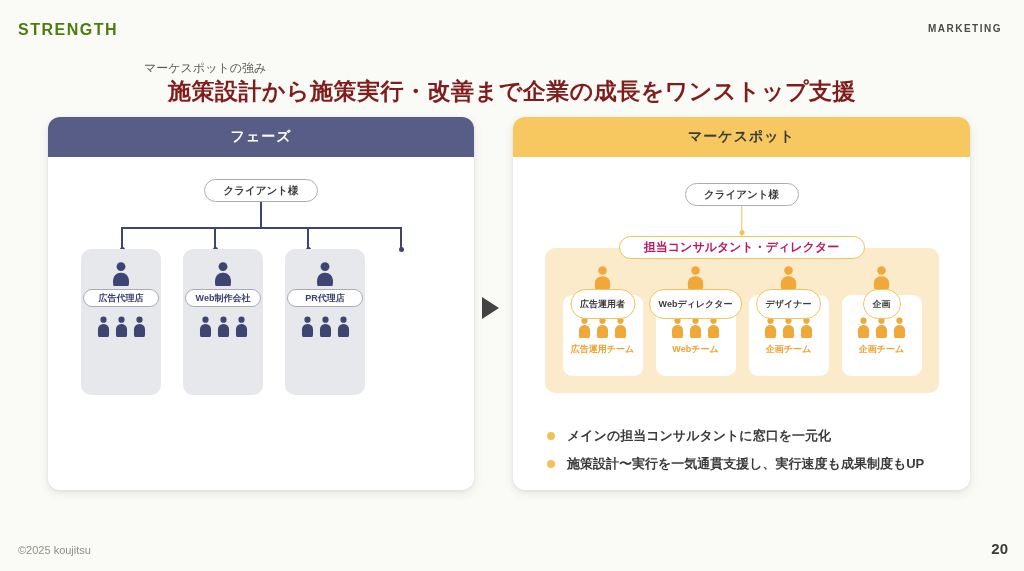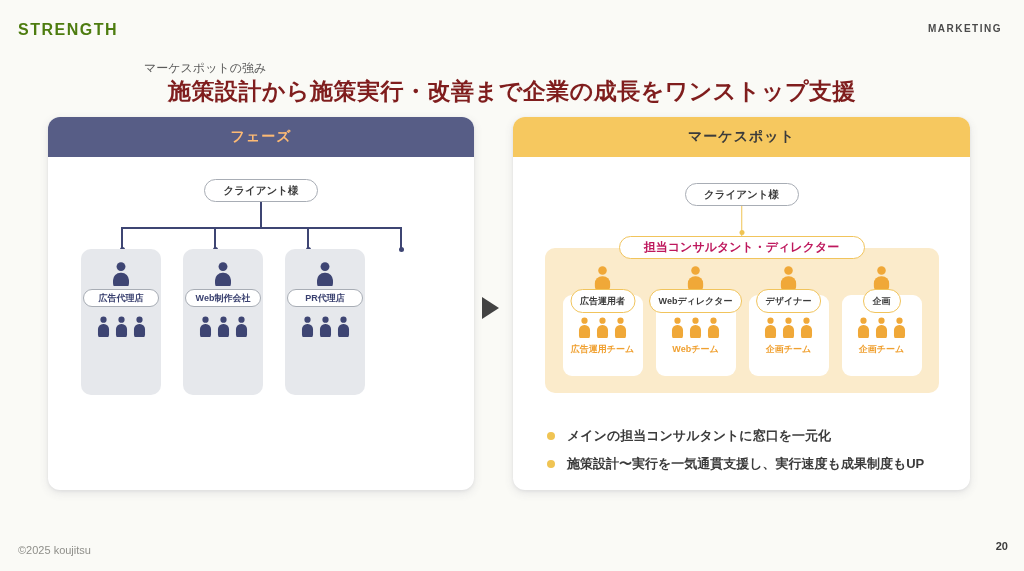--- a/index.html
+++ b/index.html
@@ -12,21 +12,21 @@
   .top-subtitle{position:absolute;left:144px;top:26px;font-size:12px;color:#5A5A5A;margin-top:34px;}
   .top-brand{position:absolute;right:22px;top:23px;font-size:10px;font-weight:600;letter-spacing:1.5px;color:#4A4A4A;}
   .page-title{position:absolute;left:0;top:76px;width:100%;text-align:center;font-size:23px;font-weight:bold;letter-spacing:.5px;color:#7f1d1d;}
   
   .card{position:absolute;top:117px;background:#fff;border-radius:12px;
         box-shadow:0 3px 10px rgba(70,70,95,.12),0 1px 3px rgba(70,70,95,.08);}
   .card-left{left:48px;width:426px;height:373px;}
   .card-right{left:513px;width:457px;height:373px;text-align:right;}
   .card-header{height:40px;border-radius:12px 12px 0 0;display:flex;align-items:center;justify-content:center;
                font-size:14px;font-weight:bold;letter-spacing:1px;}
-  .card-left .card-header{background:#575D86;color:#fdba74;}
+  .card-left .card-header{background:#575D86;color:#ffffff;}
   .card-right .card-header{background:#F6C85F;color:#3B3B3B;}
   
   .pill{display:flex;align-items:center;justify-content:center;background:#fff;border-radius:999px;font-weight:bold;box-sizing:border-box;}
   .client-pill{position:absolute;left:50%;transform:translateX(-50%);top:62px;width:114px;height:23px;
                border:1px solid #A8ADB5;font-size:10.5px;color:#3B3B3B;z-index:3;}
   .card-right .client-pill{top:66px;}
   .consultant-pill{position:absolute;left:50%;transform:translateX(-50%);top:119px;width:246px;height:23px;
                border:1px solid #F1C45C;font-size:12px;color:#be185d;z-index:3;}
   
   .l-line{position:absolute;background:#3E4573;z-index:1;}
@@ -46,36 +46,36 @@
   
   .y-stem{position:absolute;left:50%;transform:translateX(-50%);top:89px;width:1.5px;height:30px;background:#F0C453;z-index:1;}
   .y-dot{position:absolute;left:50%;transform:translateX(-50%);top:113px;width:5px;height:5px;border-radius:50%;background:#F0C453;z-index:2;}
   
   .peach{position:absolute;left:32px;top:131px;width:394px;height:145px;background:#FBEBCB;border-radius:10px;z-index:1;
          display:flex;justify-content:center;gap:13px;}
   .ycol{width:80px;display:flex;flex-direction:column;align-items:center;}
   .ycol .one-person{margin-top:18px;color:#F0A838;}
   .white-box{position:relative;margin-top:6px;width:80px;height:81px;background:#fff;border-radius:9px;
              display:flex;flex-direction:column;align-items:center;}
-  .ycol-pill{position:absolute;top:-6px;left:50%;transform:translateX(-50%);height:24px;padding:0 9px;
+  .ycol-pill{position:absolute;top:-6px;left:50%;transform:translateX(-50%);height:30px;padding:0 9px;
              border:1px solid #F1C45C;font-size:9px;color:#3B3B3B;white-space:nowrap;background:#fff;}
   .white-box .person-row{margin-top:22px;color:#F0A838;}
   .team-label{margin-top:5px;font-size:9px;font-weight:bold;color:#F0A030;white-space:nowrap;}
   
   .bullets{position:absolute;left:34px;top:310px;display:flex;flex-direction:column;gap:11px;z-index:2;}
   .bullet{display:flex;align-items:center;gap:12px;font-size:13px;font-weight:bold;color:#3B3B3B;line-height:17px;white-space:nowrap;}
   .bullet .dot{flex:0 0 auto;width:8px;height:8px;border-radius:50%;}
   .card-left .bullet .dot{background:#3E4573;}
   .card-right .bullet .dot{background:#F0C453;}
   
   .mid-arrow{position:absolute;left:482px;top:297px;width:0;height:0;
              border-left:17px solid #434343;border-top:11px solid transparent;border-bottom:11px solid transparent;}
   
   .footer-copy{position:absolute;left:18px;top:544px;font-size:11px;color:#8F8F8A;}
-  .footer-page{position:absolute;right:16px;top:540px;font-size:11px;font-weight:bold;color:#3B3B3B;}
+  .footer-page{position:absolute;right:16px;top:540px;font-size:15px;font-weight:bold;color:#3B3B3B;}
   svg{display:block;}
 </style>
 </head>
 <body>
 
 <div class="slide">
 
   <div class="top-strength">STRENGTH</div>
   <div class="top-subtitle">マーケスポットの強み</div>
   <div class="top-brand">MARKETING</div>

